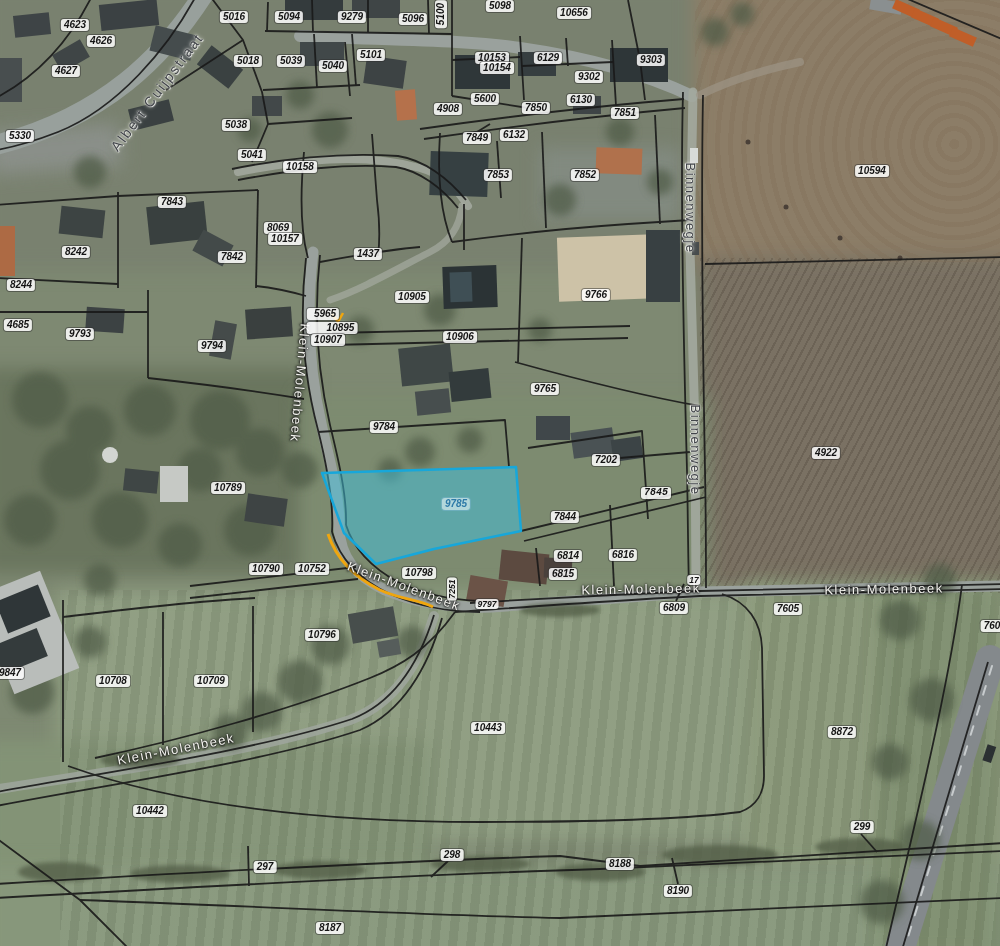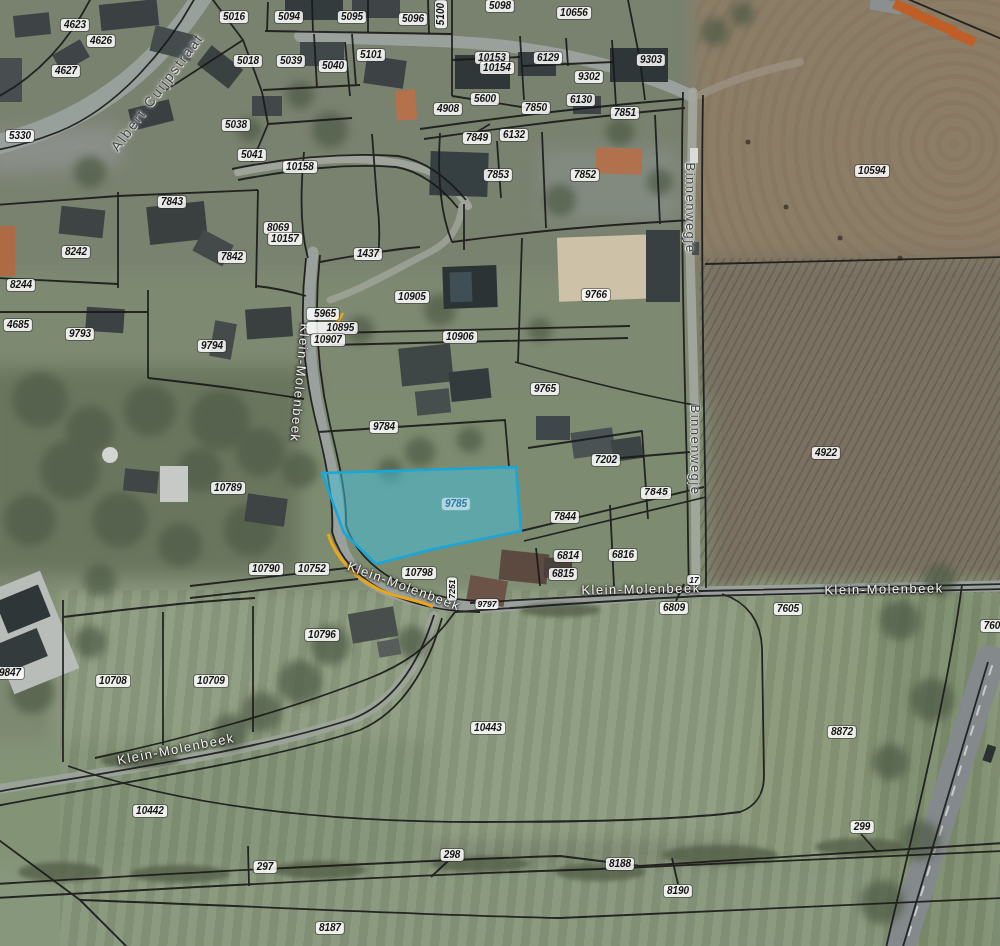--- a/index.html
+++ b/index.html
@@ -282,21 +282,21 @@
     <path d="M 332,314 L 338,322 L 343,313" fill="none" stroke="#f0a60e" stroke-width="2.5"></path>
   </svg>
 
   <div id="parcel-layer">
       <span class="plabel" style="left: 75px; top: 25px; transform: translate(-50%, -50%);">4623</span>
       <span class="plabel" style="left: 101px; top: 41px; transform: translate(-50%, -50%);">4626</span>
       <span class="plabel" style="left: 66px; top: 71px; transform: translate(-50%, -50%);">4627</span>
       <span class="plabel" style="left: 20px; top: 136px; transform: translate(-50%, -50%);">5330</span>
       <span class="plabel" style="left: 234px; top: 17px; transform: translate(-50%, -50%);">5016</span>
       <span class="plabel" style="left: 289px; top: 17px; transform: translate(-50%, -50%);">5094</span>
-      <span class="plabel" style="left: 352px; top: 17px; transform: translate(-50%, -50%);">5095</span>
+      <span class="plabel" style="left: 352px; top: 17px; transform: translate(-50%, -50%);">9279</span>
       <span class="plabel" style="left: 413px; top: 19px; transform: translate(-50%, -50%);">5096</span>
       <span class="plabel" style="left: 441px; top: 14px; transform: translate(-50%, -50%) rotate(-90deg);">5100</span>
       <span class="plabel" style="left: 500px; top: 6px; transform: translate(-50%, -50%);">5098</span>
       <span class="plabel" style="left: 574px; top: 13px; transform: translate(-50%, -50%);">10656</span>
       <span class="plabel" style="left: 248px; top: 61px; transform: translate(-50%, -50%);">5018</span>
       <span class="plabel" style="left: 291px; top: 61px; transform: translate(-50%, -50%);">5039</span>
       <span class="plabel" style="left: 333px; top: 66px; transform: translate(-50%, -50%);">5040</span>
       <span class="plabel" style="left: 371px; top: 55px; transform: translate(-50%, -50%);">5101</span>
       <span class="plabel" style="left: 492px; top: 58px; transform: translate(-50%, -50%);">10153</span>
       <span class="plabel" style="left: 497px; top: 68px; transform: translate(-50%, -50%);">10154</span>

